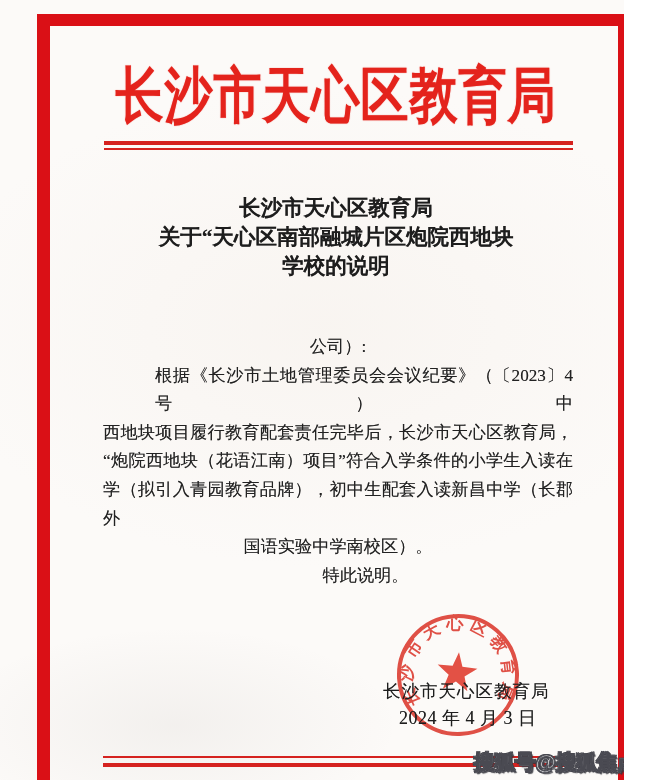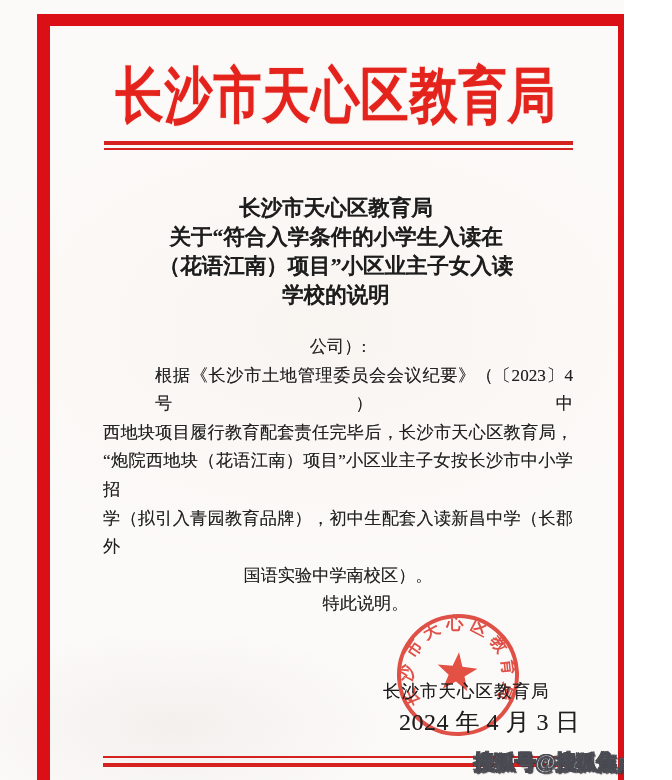--- a/index.html
+++ b/index.html
@@ -72,21 +72,21 @@
   
   .sig-org{
     position:absolute; left:383px; top:679px;
     font-size:17.5px; font-weight:500; color:#1e1e1e;
     letter-spacing:1px; white-space:nowrap;
     text-shadow:0 0 .5px rgba(30,30,30,.5);
     z-index:4;
   }
   .sig-date{
     position:absolute; left:399px; top:706px;
-    font-size:24px; color:#1e1e1e;
+    font-size:18px; color:#1e1e1e;
     letter-spacing:.5px; white-space:nowrap;
     text-shadow:0 0 .5px rgba(30,30,30,.5);
     z-index:4;
   }
   
   .seal{
     position:absolute; left:392px; top:609px;
     width:132px; height:132px;
     transform:rotate(-4deg);
     opacity:.88;
@@ -123,30 +123,29 @@
   <div class="letterhead">长沙市天心区教育局</div>
 
   <div class="head-rule">
     <div class="thick"></div>
     <div class="gap"></div>
     <div class="thin"></div>
   </div>
 
   <div class="doc-title">
     <div>长沙市天心区教育局</div>
-    <div>关于“符合入学条件的小学生入读在</div>
-    <div>（花语江南）项目”小区业主子女入读</div>
+    <div>关于“天心区南部融城片区炮院西地块</div>
     <div>学校的说明</div>
   </div>
 
   <div class="body-block">
     <div class="ln">公司）:</div>
     <div class="ln just indent1">根据《长沙市土地管理委员会会议纪要》（〔2023〕4 号）中</div>
     <div class="ln just">西地块项目履行教育配套责任完毕后，长沙市天心区教育局，</div>
-    <div class="ln just">“炮院西地块（花语江南）项目”小区业主子女按长沙市中小学招</div>
+    <div class="ln just">“炮院西地块（花语江南）项目”符合入学条件的小学生入读在</div>
     <div class="ln just">学（拟引入青园教育品牌），初中生配套入读新昌中学（长郡外</div>
     <div class="ln">国语实验中学南校区）。</div>
     <div class="ln indent2">特此说明。</div>
   </div>
 
   <svg class="seal" viewBox="0 0 132 132" xmlns="http://www.w3.org/2000/svg">
     <circle cx="66" cy="66" r="59" fill="none" stroke="#dc392e" stroke-width="4"></circle>
     <polygon fill="#e03a2d" points="68.6,43.3 71.0,58.2 85.8,61.1 72.4,67.9 74.2,82.9 63.5,72.3 49.9,78.6 56.7,65.2 46.5,54.1 61.3,56.4"></polygon>
     <defs>
       <path id="sealArc" d="M 28.3 92.4 A 46 46 0 1 1 103.7 92.4" fill="none"></path>

